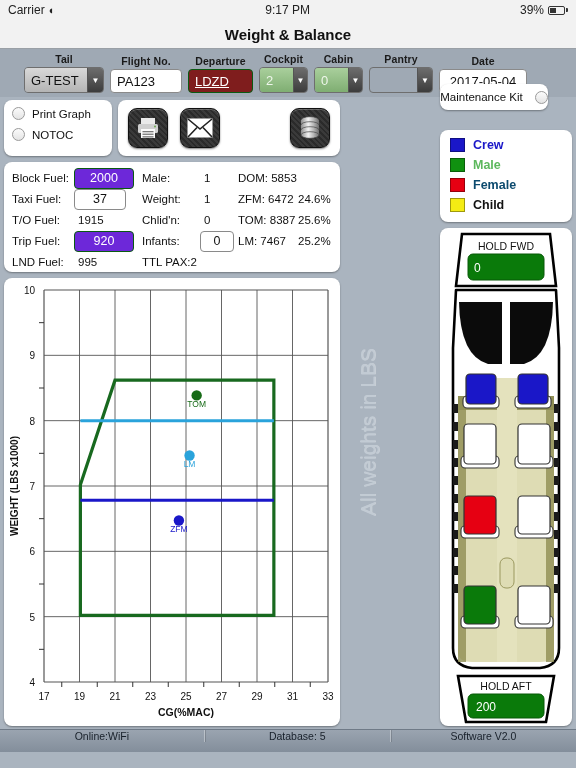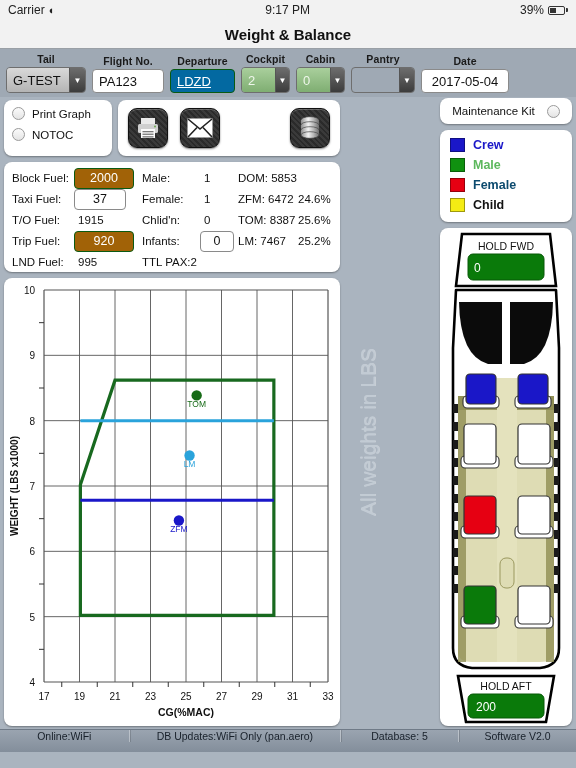--- a/index.html
+++ b/index.html
@@ -26,28 +26,28 @@
   
   #navbar{
     height:28px;background:#f2f2f2;border-bottom:1px solid #9aa0a6;
     display:flex;align-items:center;justify-content:center;
   }
   #navbar .title{font-size:15px;font-weight:bold;color:#111;}
 
   
   #formrow{
     height:48px;background:#9fa9b4;
-    display:flex;align-items:flex-end;padding:0 6px 4px 6px;box-sizing:border-box;gap:6px;
+    display:flex;align-items:flex-end;padding:0 6px 4px 24px;box-sizing:border-box;gap:6px;
   }
   .field{display:flex;flex-direction:column;align-items:center;}
   .field .lbl{font-size:10.5px;color:#1a1a1a;font-weight:bold;margin-bottom:2px;letter-spacing:.1px;}
   .ctl{height:24px;border-radius:4px;box-sizing:border-box;display:flex;align-items:center;
        font-size:13px;}
   .ctl.white{background:#fff;border:1px solid #8a8a8a;color:#111;padding:0 6px;}
-  .ctl.green{background:#0369a1;border:1px solid #0a5a12;color:#fff;padding:0 6px;text-decoration:underline;}
+  .ctl.green{background:#7f1d1d;border:1px solid #0a5a12;color:#fff;padding:0 6px;text-decoration:underline;}
   .picker{border:1px solid #6e6e6e;border-radius:4px;overflow:hidden;display:flex;height:24px;}
   .picker .val{display:flex;align-items:center;justify-content:flex-start;padding:0 6px;font-size:13px;}
   .picker.grey .val{background:linear-gradient(#d8d8d8,#b4b4b4);color:#111;}
   .picker.greenp .val{background:linear-gradient(#a9cf9c,#7fae72);color:#eef6ea;}
   .picker .arrow{
     width:18px;background:linear-gradient(#6d6d6d,#3c3c3c);
     display:flex;align-items:center;justify-content:center;color:#fff;font-size:8px;
     border-left:1px solid #555;
   }
 
@@ -67,21 +67,21 @@
     box-shadow:inset 0 1px 0 rgba(255,255,255,.25),0 1px 2px rgba(0,0,0,.5);
     display:flex;align-items:center;justify-content:center;
     border:1px solid #111;box-sizing:border-box;
   }
   #iconpanel .sp1{width:12px;}
   #iconpanel .sp2{flex:1;}
 
   #databox{left:4px;top:162px;width:336px;height:110px;padding:6px 8px;}
   .dgrid{display:grid;grid-template-columns:62px 68px 58px 38px 60px 44px;
          row-gap:1px;align-items:center;font-size:11.5px;color:#111;}
-  .dgrid .v-green{background:#a16207;color:#fff;border-radius:4px;border:1px solid #0a5a12;
+  .dgrid .v-green{background:#6d28d9;color:#fff;border-radius:4px;border:1px solid #0a5a12;
                   width:58px;height:19px;display:flex;align-items:center;justify-content:center;font-size:12.5px;}
   .dgrid .v-white{background:#fff;color:#111;border:1px solid #8a8a8a;border-radius:4px;
                   width:50px;height:19px;display:flex;align-items:center;justify-content:center;font-size:12.5px;}
   .dgrid .plain{padding-left:4px;}
   .cellh{height:20px;display:flex;align-items:center;}
 
   
   #chartpanel{left:4px;top:278px;width:336px;height:448px;}
   #chartsvg{display:block;width:336px;height:448px;}
 
@@ -91,21 +91,21 @@
     display:flex;align-items:center;justify-content:center;
     pointer-events:none;
   }
   #watermark span{
     transform:rotate(-90deg);white-space:nowrap;
     font-size:21px;color:#c2cbd4;font-weight:500;
     text-shadow:0 1px 0 rgba(255,255,255,.35);
   }
 
   
-  #mkpanel{left:440px;top:98px;width:132px;height:26px;display:flex;align-items:center;
+  #mkpanel{left:440px;top:84px;width:108px;height:26px;display:flex;align-items:center;
            justify-content:center;gap:12px;}
   #mkpanel .mklbl{font-size:11.5px;color:#111;}
 
   #legendpanel{left:440px;top:130px;width:132px;height:92px;padding:8px 0 0 10px;}
   .legrow{display:flex;align-items:center;gap:8px;margin-bottom:6px;}
   .legsw{width:15px;height:14px;border:1px solid rgba(0,0,0,.35);box-sizing:border-box;}
   .leglbl{font-size:12.5px;font-weight:bold;}
 
   #acpanel{left:440px;top:228px;width:132px;height:498px;overflow:hidden;}
   #acsvg{display:block;width:132px;height:498px;}
@@ -265,21 +265,21 @@
       </div>
     <div class="cellh">Male:</div>
     <div class="cellh plain">1</div>
     <div class="cellh">DOM: 5853</div>
     <div class="cellh"></div>
 
     <div class="cellh">Taxi Fuel:</div>
     <div class="cellh">
         <span class="v-white">37</span>
       </div>
-    <div class="cellh">Female:</div>
+    <div class="cellh">Weight:</div>
     <div class="cellh plain">1</div>
     <div class="cellh">ZFM:  6472</div>
     <div class="cellh">24.6%</div>
 
     <div class="cellh">T/O Fuel:</div>
     <div class="cellh plain">1915</div>
     <div class="cellh">Chlid'n:</div>
     <div class="cellh plain">0</div>
     <div class="cellh">TOM: 8387</div>
     <div class="cellh">25.6%</div>
@@ -468,16 +468,15 @@
       <path d="M18 448 L114 448 L106 494 L26 494 Z" fill="#fff" stroke="#000" stroke-width="2.6"></path>
       <text x="66" y="462" fill="#111" font-size="10.5" text-anchor="middle" font-family="&quot;Liberation Sans&quot;,sans-serif">HOLD AFT</text>
       <rect x="28" y="466" width="76" height="24" rx="5" fill="#0a7a0a" stroke="#075807"></rect>
       <text x="36" y="483" fill="#fff" font-size="12" font-family="&quot;Liberation Sans&quot;,sans-serif">200</text>
     </svg>
 </div>
 
 <div id="tabbar"></div>
 <div id="footer">
   <div class="seg w1">Online:WiFi</div>
-  <div class="seg w2">DB Updates:WiFi Only   (pan.aero)</div>
   <div class="seg">Database: 5</div>
   <div class="seg">Software V2.0</div>
 </div>
 
 </body></html>

